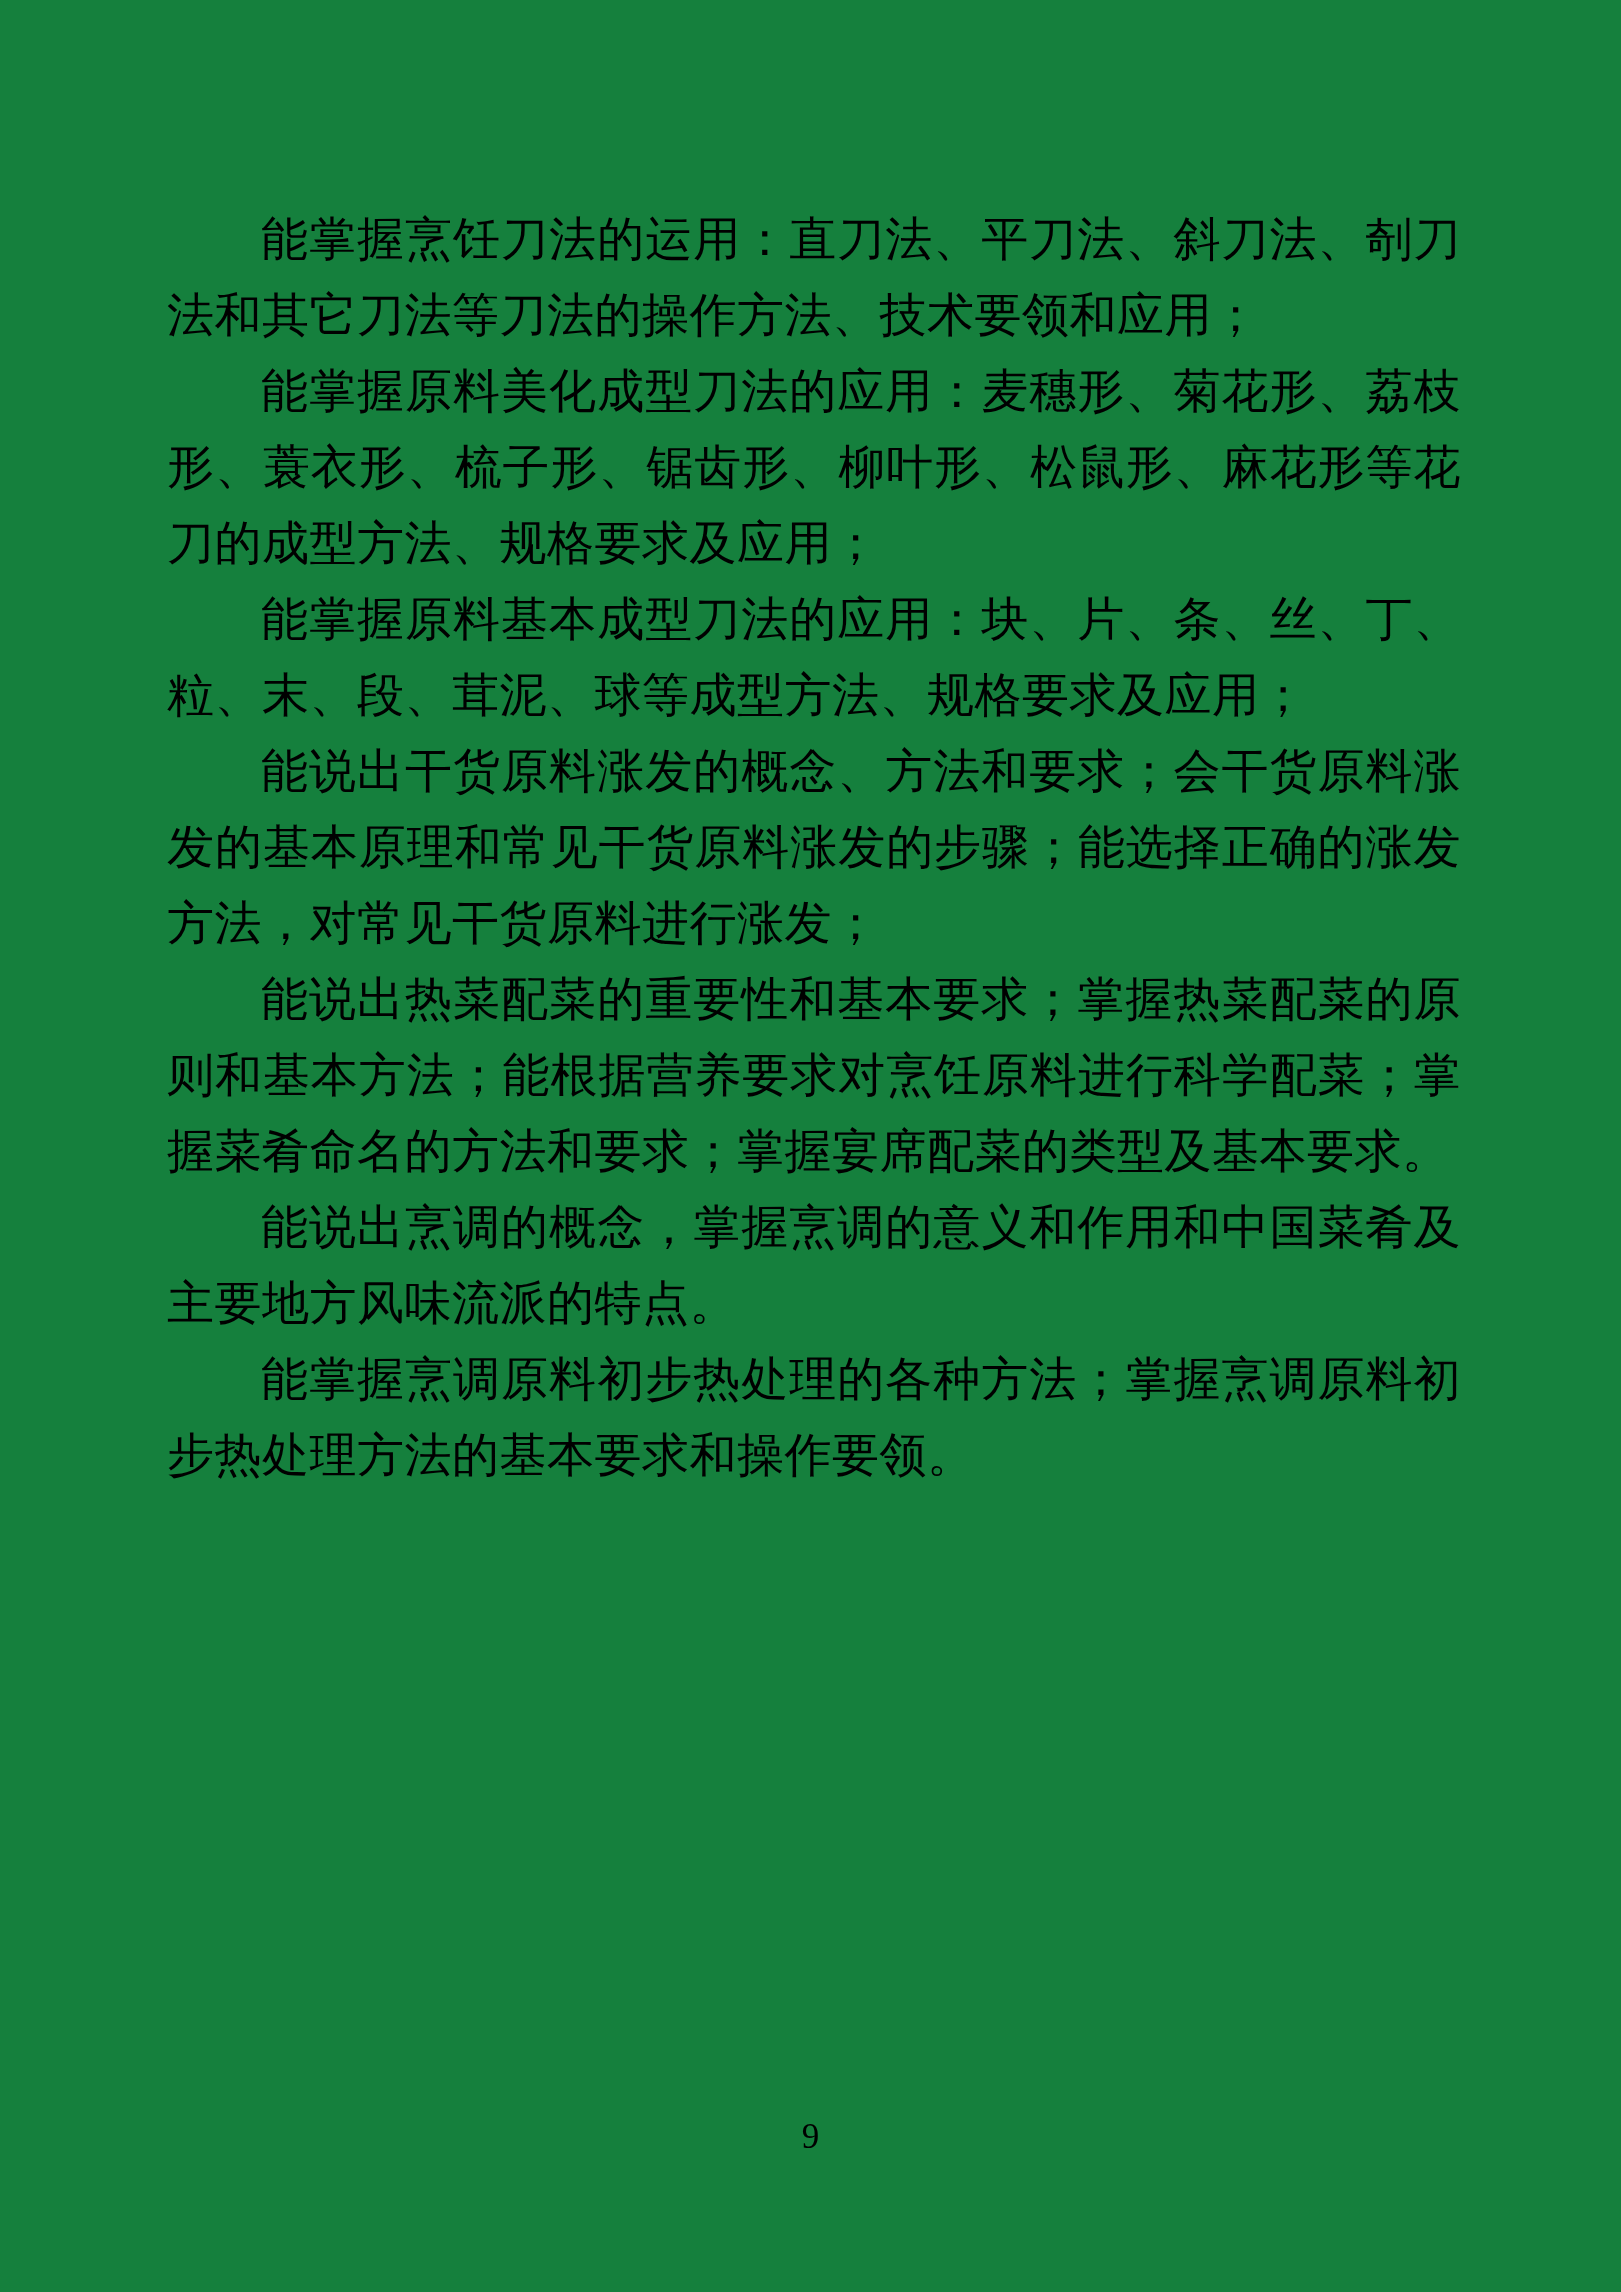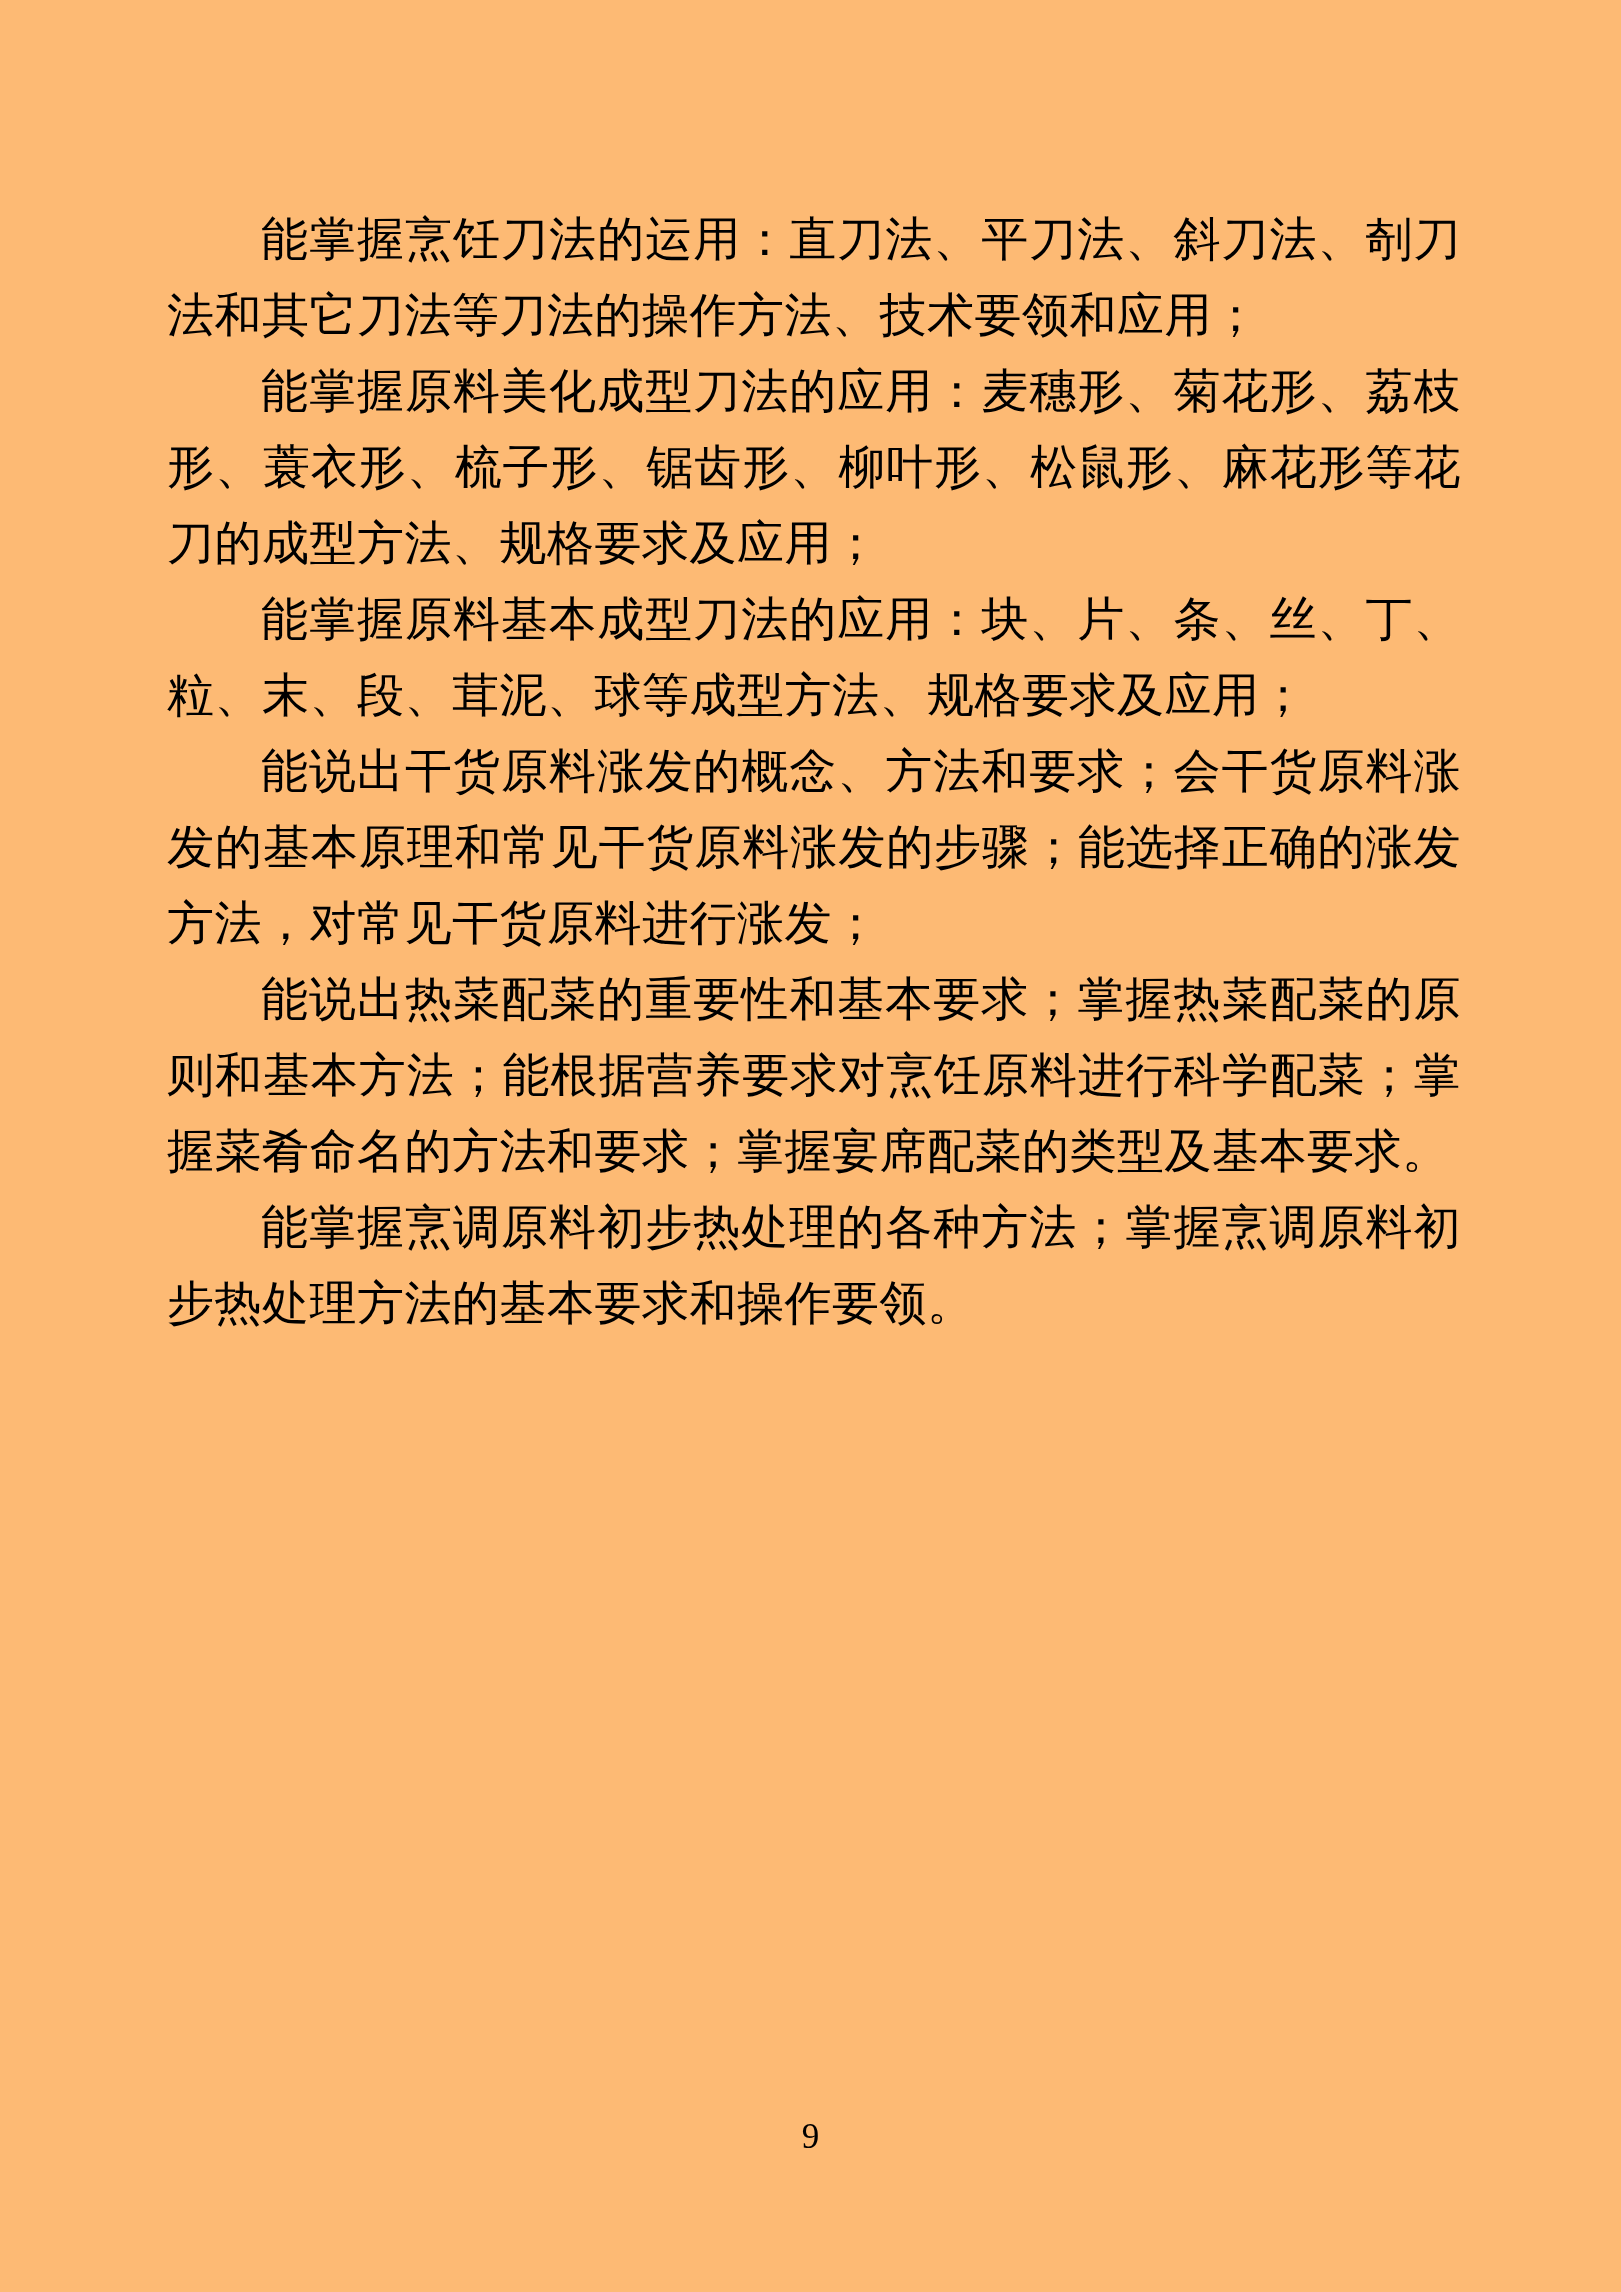--- a/index.html
+++ b/index.html
@@ -4,21 +4,21 @@
 <style>
   html, body {
     margin: 0;
     padding: 0;
     background: #ffffff;
   }
   .page {
     position: relative;
     width: 1621px;
     height: 2293px;
-    background: #fdba74;
+    background: #15803d;
     color: #000000;
     font-family: "Liberation Serif", "DejaVu Serif", serif;
     overflow: hidden;
   }
   .content {
     position: absolute;
     left: 167px;
     top: 201px;
     width: 1294px;
   }
@@ -46,17 +46,18 @@
 </head>
 <body>
 
 <div class="page">
   <div class="content">
     <p>能掌握烹饪刀法的运用：直刀法、平刀法、斜刀法、剞刀法和其它刀法等刀法的操作方法、技术要领和应用；</p>
     <p>能掌握原料美化成型刀法的应用：麦穗形、菊花形、荔枝形、蓑衣形、梳子形、锯齿形、柳叶形、松鼠形、麻花形等花刀的成型方法、规格要求及应用；</p>
     <p>能掌握原料基本成型刀法的应用：块、片、条、丝、丁、粒、末、段、茸泥、球等成型方法、规格要求及应用；</p>
     <p>能说出干货原料涨发的概念、方法和要求；会干货原料涨发的基本原理和常见干货原料涨发的步骤；能选择正确的涨发方法，对常见干货原料进行涨发；</p>
     <p>能说出热菜配菜的重要性和基本要求；掌握热菜配菜的原则和基本方法；能根据营养要求对烹饪原料进行科学配菜；掌握菜肴命名的方法和要求；掌握宴席配菜的类型及基本要求。</p>
+    <p>能说出烹调的概念，掌握烹调的意义和作用和中国菜肴及主要地方风味流派的特点。</p>
     <p>能掌握烹调原料初步热处理的各种方法；掌握烹调原料初步热处理方法的基本要求和操作要领。</p>
   </div>
   <div class="page-number">9</div>
 </div>
 
 
 </body></html>

